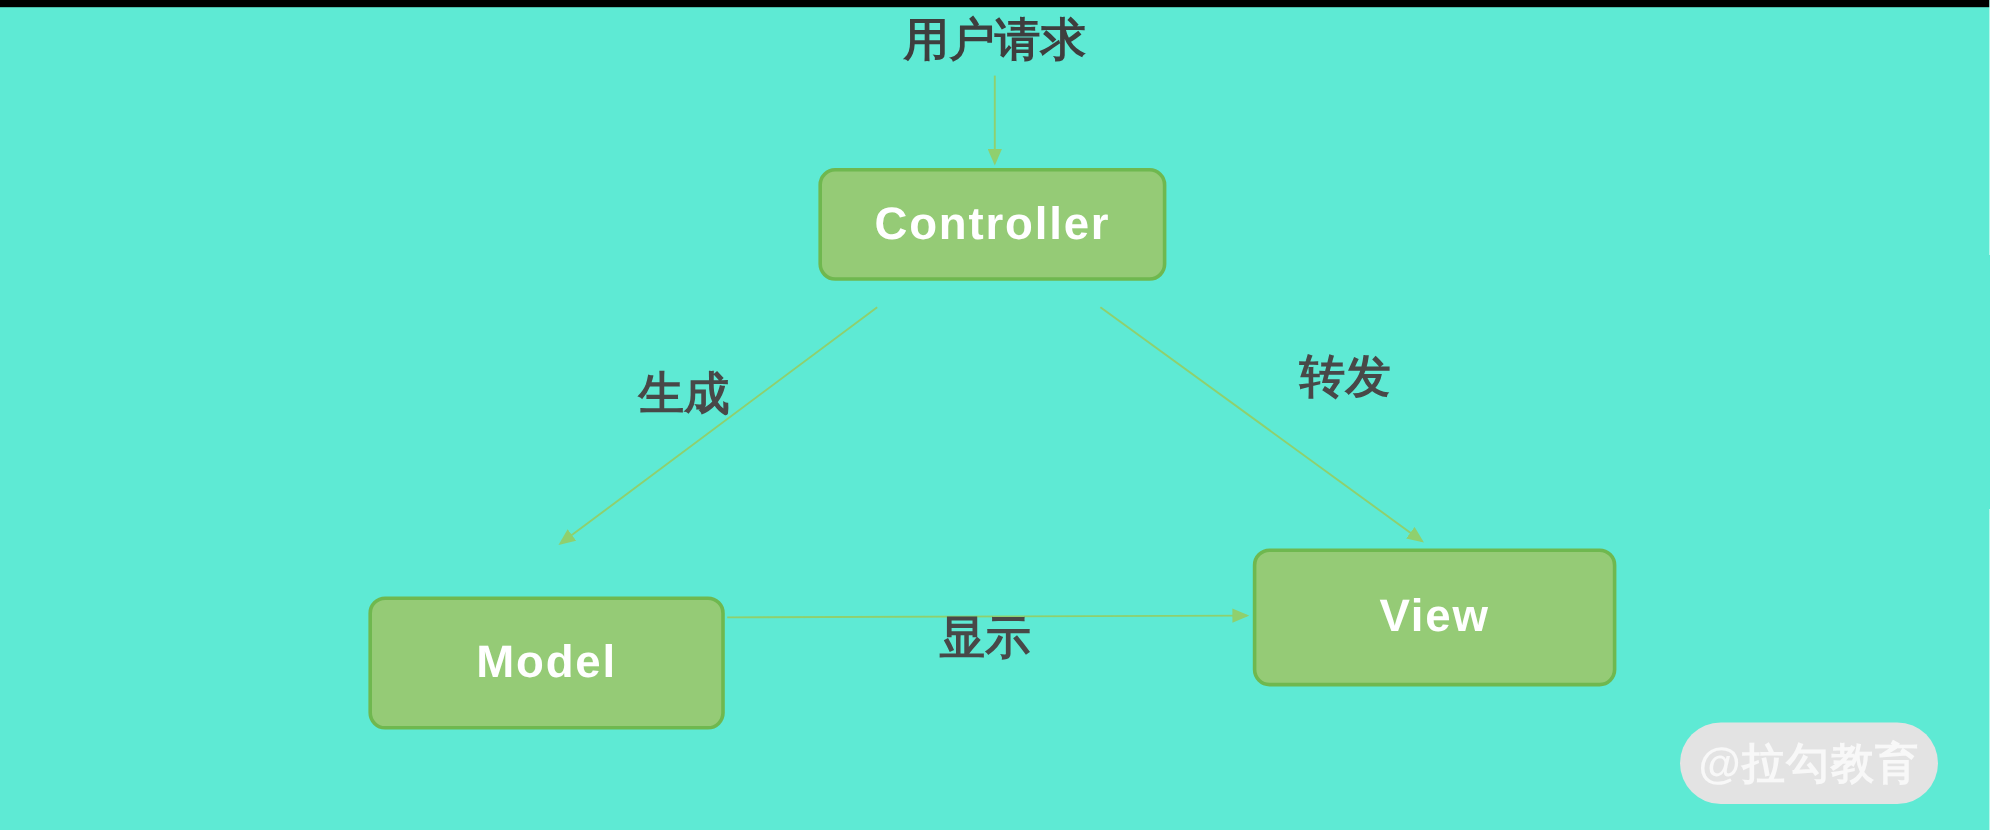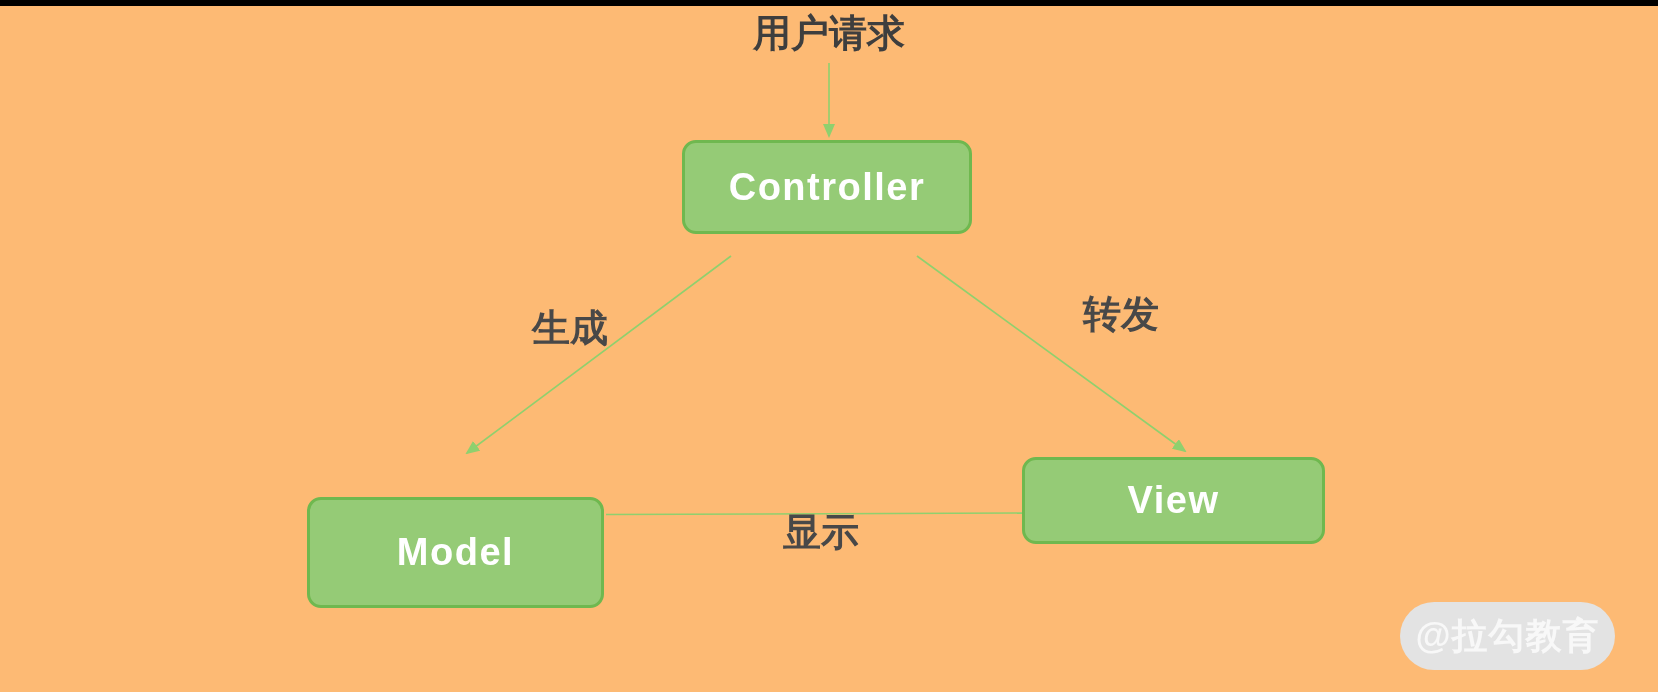--- a/index.html
+++ b/index.html
@@ -10,21 +10,21 @@
     --label-text:#484848;
     --node-text:#ffffff;
     --watermark-bg:#e3e3e3;
     --watermark-text:#f8f8f8;
     --top-bar:#000000;
   }
   html,body{margin:0;padding:0;background:#ffffff;}
   .canvas{
     position:relative;
     width:1658px;height:692px;
-    background:#fdba74;
+    background:#5eead4;
     overflow:hidden;
     font-family:"Liberation Sans","DejaVu Sans",sans-serif;
   }
   .topbar{
     position:absolute;left:0;top:0;width:1658px;height:6px;
     background:var(--top-bar);
   }
   svg.connectors{
     position:absolute;left:0;top:0;width:1658px;height:692px;
   }
@@ -42,21 +42,21 @@
     background:var(--node-fill);
     border:3px solid var(--node-border);
     border-radius:14px;
     box-sizing:border-box;
     display:flex;align-items:center;justify-content:center;
     color:var(--node-text);
     font-size:38px;font-weight:700;letter-spacing:1.5px;
   }
   .node-controller{left:682px;top:140px;width:290px;height:94px;}
   .node-model{left:307px;top:460px;width:297px;height:111px;margin-top:37px;}
-  .node-view{left:1022px;top:457px;width:303px;height:87px;}
+  .node-view{left:1044px;top:457px;width:303px;height:115px;}
   .free-label{
     position:absolute;
     transform:translate(-50%,-50%);
     white-space:nowrap;
     font-weight:700;
   }
   .title-label{
     left:829px;top:33px;
     font-size:38px;color:var(--title-text);
   }

